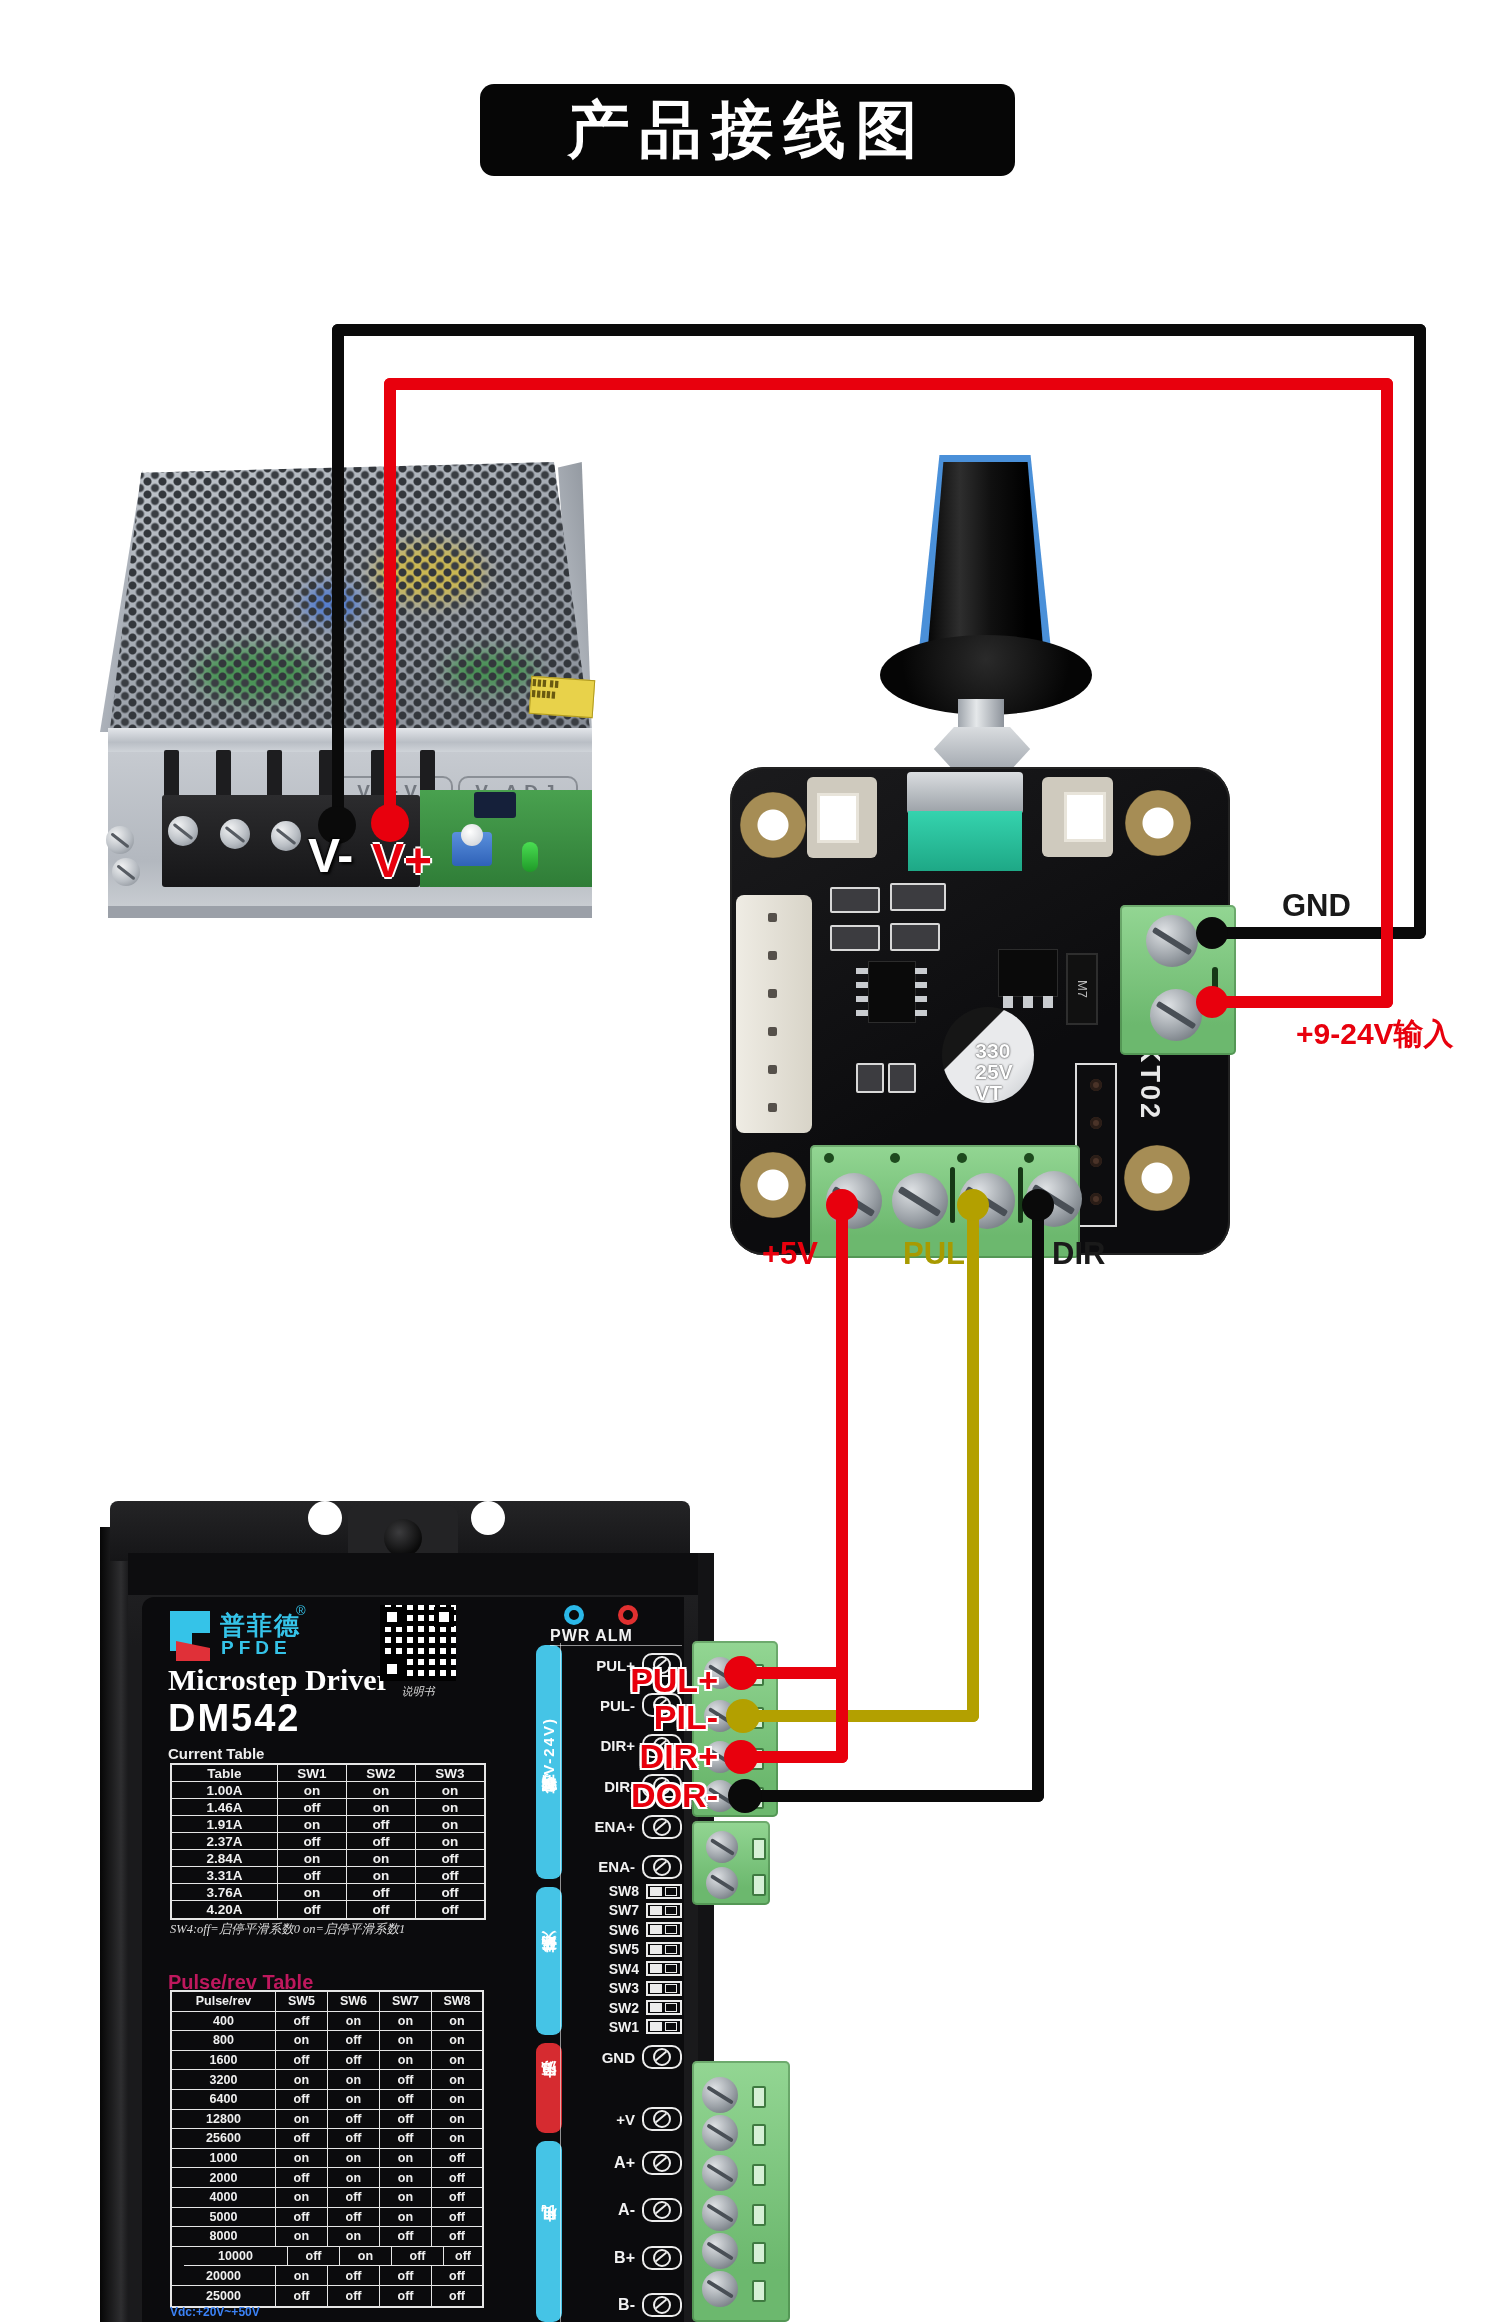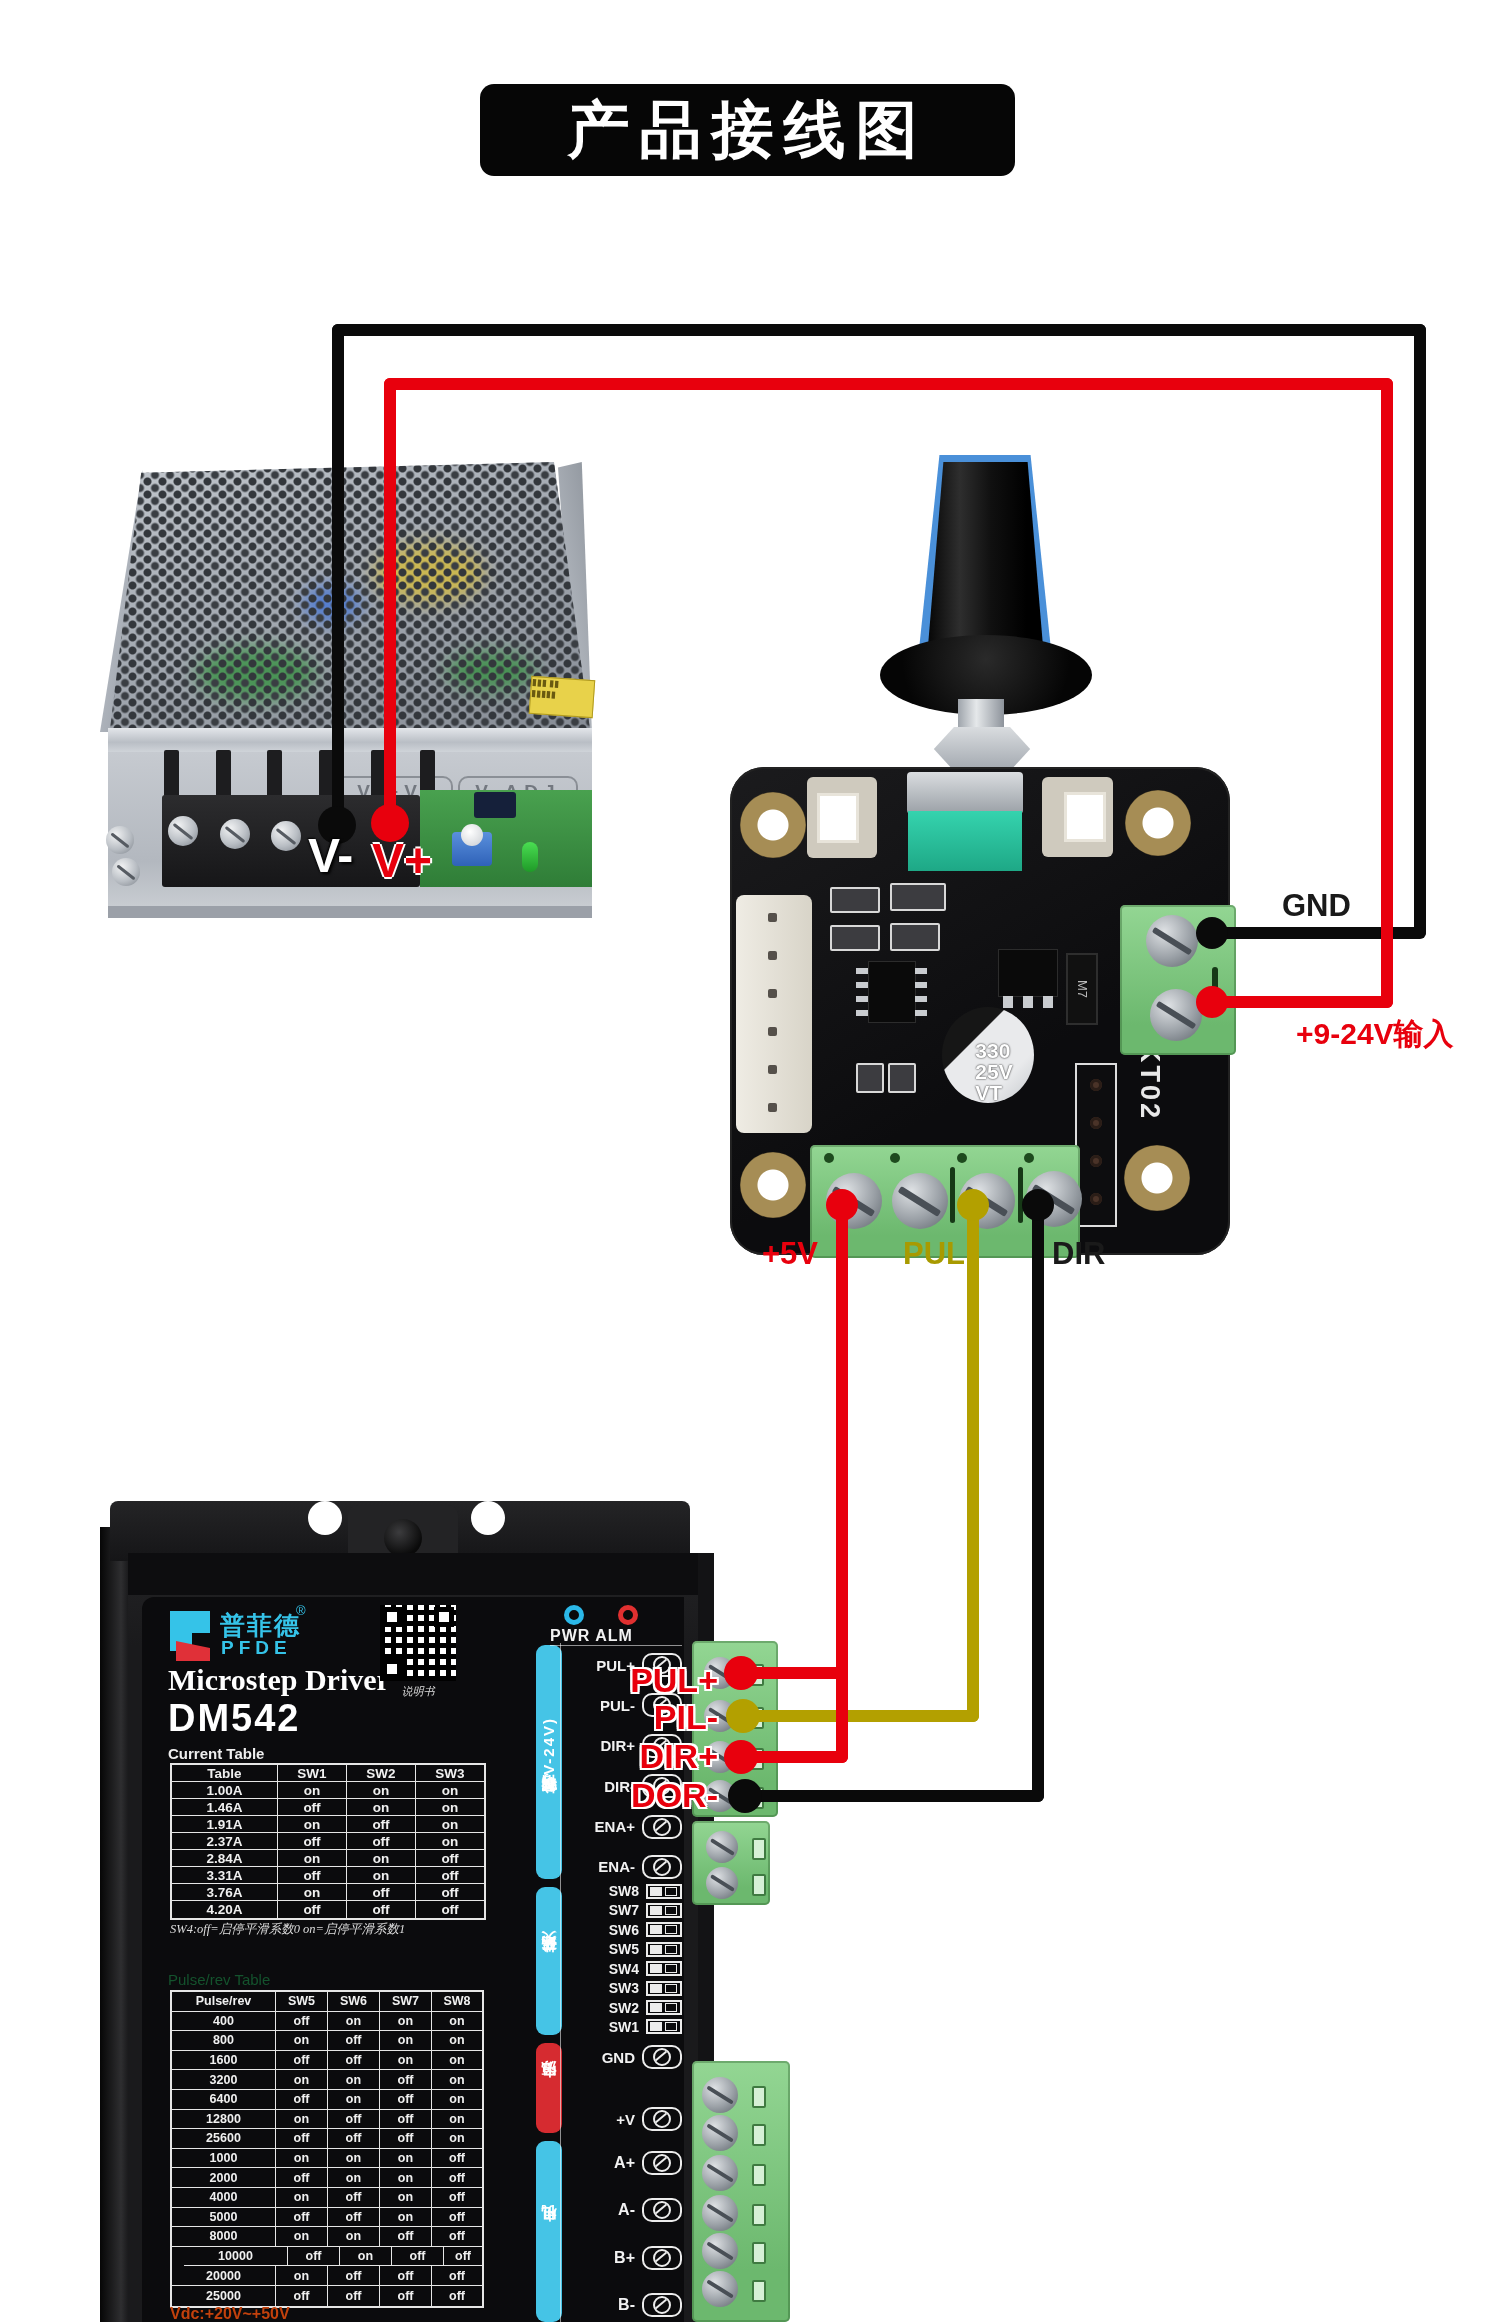--- a/index.html
+++ b/index.html
@@ -329,21 +329,21 @@
         </div>
         <div class="trow" style="grid-template-columns: 106px 69px 69px 1fr; height: 17px;">
           <div class="tcell">4.20A</div>
           <div class="tcell">off</div>
           <div class="tcell">off</div>
           <div class="tcell">off</div>
         </div>
       </div>
     <div class="abs" style="left:70px;top:436px;font-size:12.5px;font-style:italic;color:#ddd;font-family:'Liberation Serif',serif;">SW4:off=启停平滑系数0  on=启停平滑系数1</div>
 
-    <div class="abs" style="left:68px;top:486px;font-size:15px;font-weight:normal;color:#14532d;">Pulse/rev Table</div>
+    <div class="abs" style="left:68px;top:486px;font-size:20px;font-weight:bold;color:#be185d;">Pulse/rev Table</div>
     <div class="wtable" style="left:70px;top:505px;width:310px;font-size:12.5px;" id="pulse-table">
         <div class="trow" style="grid-template-columns: 104px 52px 52px 52px 1fr; height: 19.6px;">
           <div class="tcell">Pulse/rev</div>
           <div class="tcell">SW5</div>
           <div class="tcell">SW6</div>
           <div class="tcell">SW7</div>
           <div class="tcell">SW8</div>
         </div>
         <div class="trow" style="grid-template-columns: 104px 52px 52px 52px 1fr; height: 19.6px; text-align: right;">
           <div class="tcell">400</div>
@@ -444,21 +444,21 @@
           <div class="tcell">off</div>
         </div>
         <div class="trow" style="grid-template-columns: 104px 52px 52px 52px 1fr; height: 19.6px;">
           <div class="tcell">25000</div>
           <div class="tcell">off</div>
           <div class="tcell">off</div>
           <div class="tcell">off</div>
           <div class="tcell">off</div>
         </div>
       </div>
-    <div class="abs" style="left:70px;top:820px;font-size:16px;font-weight:bold;color:#c2410c;">Vdc:+20V~+50V</div>
+    <div class="abs" style="left:70px;top:820px;font-size:12px;font-weight:bold;color:#3b82f6;">Vdc:+20V~+50V</div>
 
     <div class="led" style="left:464px;top:120px;border:5px solid #2bb8e8;"></div>
     <div class="led" style="left:518px;top:120px;border:5px solid #e03030;"></div>
     <div class="abs" style="left:450px;top:142px;width:110px;font-size:16px;font-weight:bold;color:#f2f2f2;letter-spacing:1px;">PWR ALM</div>
 
     <div class="strip" style="left:436px;top:160px;height:234px;background:#45c4e6;">
       <span>控制信号 (5V-24V)</span>
     </div>
     <div class="term-col" style="left:468px;top:168px;width:114px;height:226px;font-size:15px;">
         <div class="term-row">

